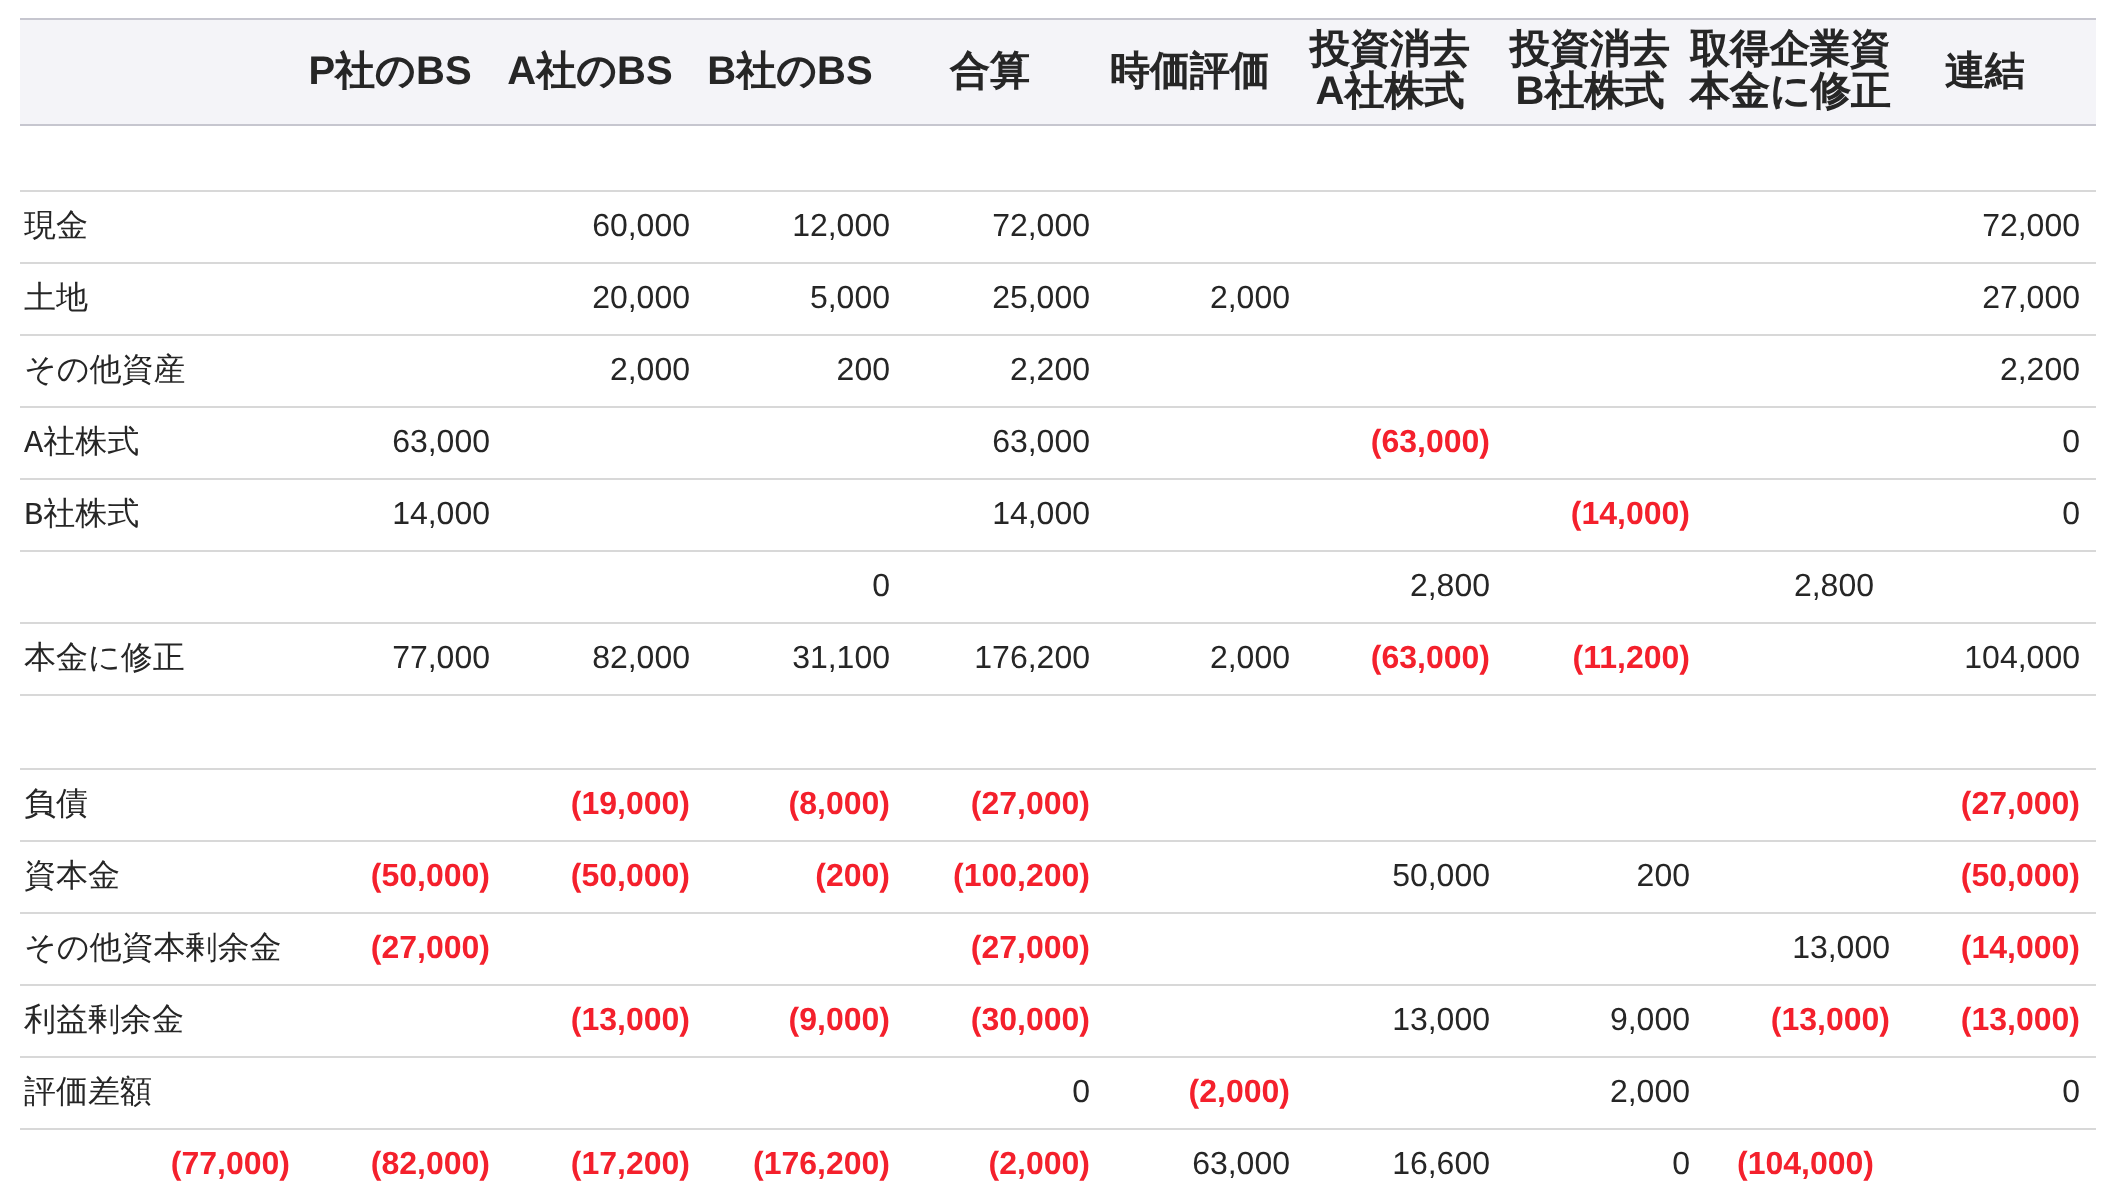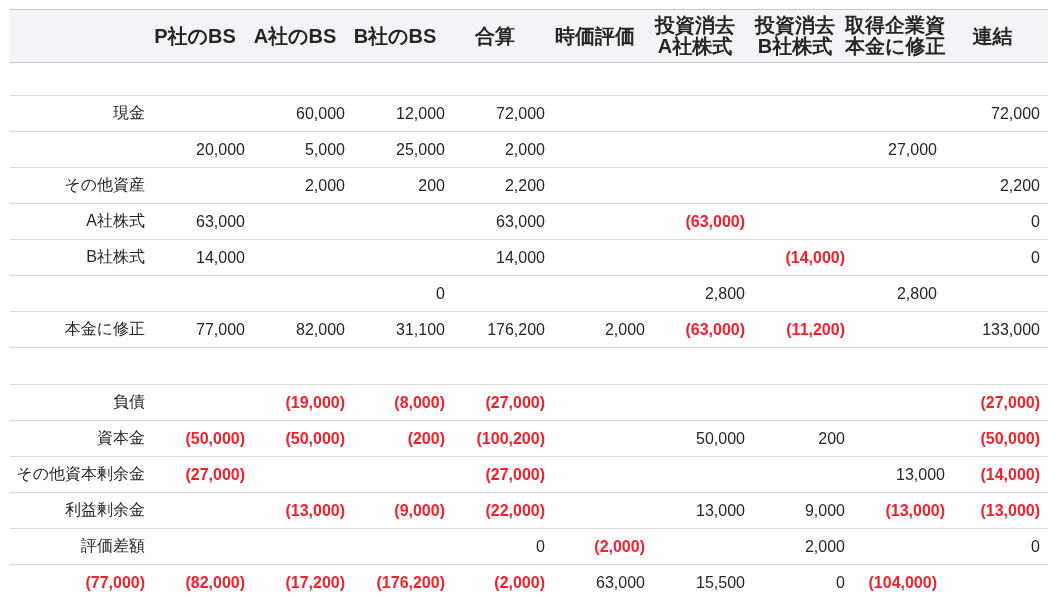--- a/index.html
+++ b/index.html
@@ -35,21 +35,21 @@
   .hcell.last{padding-right:8px;}
   .body-gap{height:32px;}
   .section{border-bottom:1px solid var(--row-border);}
   .section + .section{margin-top:36px;}
   .row{
     height:35px;
     border-top:1px solid var(--row-border);
     font-size:16px;
   }
   .cell{white-space:nowrap;overflow:visible;}
-  .cell.label{text-align:right;padding-left:2px;}
+  .cell.label{text-align:left;padding-left:2px;font-family:Liberation Mono, monospace;}
   .cell.num{text-align:right;}
   .cell.num.last{padding-right:8px;}
   .neg{color:var(--neg);font-weight:bold;}
 </style>
 </head>
 <body>
 
 <div class="wrap">
   <div class="grid-row header">
       <div class="hcell first"></div>
@@ -93,20 +93,21 @@
           <div class="cell num">60,000</div>
           <div class="cell num">12,000</div>
           <div class="cell num">72,000</div>
           <div class="cell num"></div>
           <div class="cell num"></div>
           <div class="cell num"></div>
           <div class="cell num"></div>
           <div class="cell num last">72,000</div>
         </div>
         <div class="grid-row row">
+          <div class="cell label">土地</div>
           <div class="cell num"></div>
           <div class="cell num">20,000</div>
           <div class="cell num">5,000</div>
           <div class="cell num">25,000</div>
           <div class="cell num">2,000</div>
           <div class="cell num"></div>
           <div class="cell num"></div>
           <div class="cell num"></div>
           <div class="cell num last">27,000</div>
         </div>
@@ -160,21 +161,21 @@
         <div class="grid-row row">
           <div class="cell label">本金に修正</div>
           <div class="cell num">77,000</div>
           <div class="cell num">82,000</div>
           <div class="cell num">31,100</div>
           <div class="cell num">176,200</div>
           <div class="cell num">2,000</div>
           <div class="cell num neg">(63,000)</div>
           <div class="cell num neg">(11,200)</div>
           <div class="cell num"></div>
-          <div class="cell num last">133,000</div>
+          <div class="cell num last">104,000</div>
         </div>
       </div>
       <div class="section">
         <div class="grid-row row">
           <div class="cell label">負債</div>
           <div class="cell num"></div>
           <div class="cell num neg">(19,000)</div>
           <div class="cell num neg">(8,000)</div>
           <div class="cell num neg">(27,000)</div>
           <div class="cell num"></div>
@@ -205,21 +206,21 @@
           <div class="cell num"></div>
           <div class="cell num"></div>
           <div class="cell num">13,000</div>
           <div class="cell num neg last">(14,000)</div>
         </div>
         <div class="grid-row row">
           <div class="cell label">利益剰余金</div>
           <div class="cell num"></div>
           <div class="cell num neg">(13,000)</div>
           <div class="cell num neg">(9,000)</div>
-          <div class="cell num neg">(22,000)</div>
+          <div class="cell num neg">(30,000)</div>
           <div class="cell num"></div>
           <div class="cell num">13,000</div>
           <div class="cell num">9,000</div>
           <div class="cell num neg">(13,000)</div>
           <div class="cell num neg last">(13,000)</div>
         </div>
         <div class="grid-row row">
           <div class="cell label">評価差額</div>
           <div class="cell num"></div>
           <div class="cell num"></div>
@@ -231,19 +232,19 @@
           <div class="cell num"></div>
           <div class="cell num last">0</div>
         </div>
         <div class="grid-row row">
           <div class="cell num neg">(77,000)</div>
           <div class="cell num neg">(82,000)</div>
           <div class="cell num neg">(17,200)</div>
           <div class="cell num neg">(176,200)</div>
           <div class="cell num neg">(2,000)</div>
           <div class="cell num">63,000</div>
-          <div class="cell num">15,500</div>
+          <div class="cell num">16,600</div>
           <div class="cell num">0</div>
           <div class="cell num neg last">(104,000)</div>
         </div>
       </div>
     </div>
 </div>
 
 </body></html>

